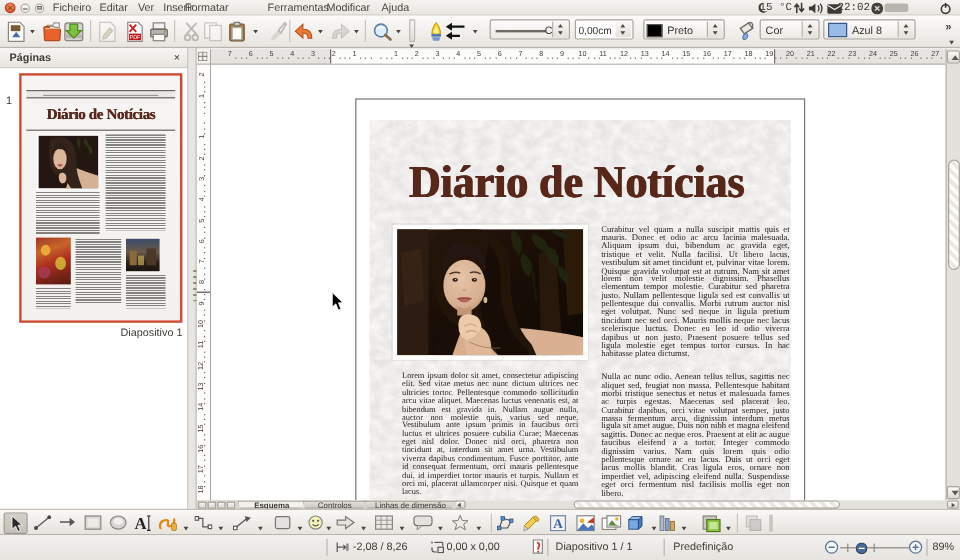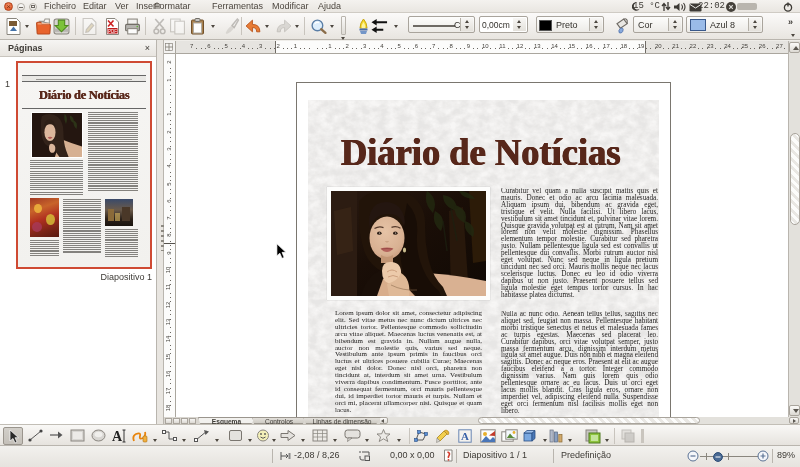--- a/index.html
+++ b/index.html
@@ -99,21 +99,21 @@
         <i></i>
       </div>
       <div id="maxb" class="wbtn">
         <i></i>
       </div>
     <span class="mi" style="left:44px">Ficheiro</span>
     <span class="mi" style="left:83px">Editar</span>
     <span class="mi" style="left:115px">Ver</span>
     <span class="mi" style="left:136px">Inserir</span>
     <span class="mi" style="left:154px">Formatar</span>
-    <span class="mi" style="left:212px">Ferramentas</span>
+    <span class="mi" style="left:223px">Ferramentas</span>
     <span class="mi" style="left:272px">Modificar</span>
     <span class="mi" style="left:318px">Ajuda</span>
     <div id="ind">
       <svg width="8" height="9" style="position:absolute;right:157px;top:2px" viewBox="0 0 8 9">
           <path d="M5.5 0.5 A4.2 4.2 0 1 0 7.8 6.5 A3.5 3.5 0 1 1 5.5 0.5z" fill="#3d3a35"></path>
         </svg>
       <span style="right:137px">15 °C</span>
       <svg width="10" height="9" style="position:absolute;right:126px;top:2px" viewBox="0 0 10 9">
           <path d="M3 9 L3 2 M1 4 L3 1.5 L5 4" stroke="#3d3a35" stroke-width="1.3" fill="none"></path>
           <path d="M7 0 L7 7 M5 5 L7 7.5 L9 5" stroke="#3d3a35" stroke-width="1.3" fill="none"></path>
@@ -759,21 +759,21 @@
     <div class="ssep" style="left:272px"></div>
     <svg style="position:absolute;left:280px;top:5px" width="11" height="10" viewBox="0 0 11 10">
         <path d="M1 1 L1 9 M1 5 L8 5 M6 3 L8 5 L6 7" stroke="#555" stroke-width="1" fill="none"></path>
         <rect x="8.5" y="2" width="2" height="6" fill="#888"></rect>
       </svg>
     <span style="position:absolute;left:294px;top:4px">-2,08 / 8,26</span>
     <svg style="position:absolute;left:359px;top:5px" width="11" height="10" viewBox="0 0 11 10">
         <path d="M1 2 L1 0 M1 5 L1 7 Q1 9 3 9 L5 9 M3 1 L10 1 M10 1 L10 4" stroke="#555" stroke-width="1" fill="none"></path>
         <rect x="6" y="5" width="4.5" height="4.5" fill="none" stroke="#555"></rect>
       </svg>
-    <span style="position:absolute;left:390px;top:4px">0,00 x 0,00</span>
+    <span style="position:absolute;left:372px;top:4px">0,00 x 0,00</span>
     <svg style="position:absolute;left:443px;top:3px" width="11" height="13" viewBox="0 0 11 13">
         <path d="M1.5 1 L9 1 L9 12 L1.5 12z" fill="#fdfdfc" stroke="#8a8680"></path>
         <path d="M4.5 3 Q7.5 4 6 6.5 Q5 8 5.5 9" stroke="#d43a2a" stroke-width="1.6" fill="none"></path>
         <circle cx="5.5" cy="10.8" r="0.9" fill="#d43a2a"></circle>
       </svg>
     <div class="ssep" style="left:456px"></div>
     <span style="position:absolute;left:463px;top:4px">Diapositivo 1 / 1</span>
     <div class="ssep" style="left:553px"></div>
     <span style="position:absolute;left:561px;top:4px">Predefinição</span>
     <svg style="position:absolute;left:687px;top:4px" width="12" height="12" viewBox="0 0 12 12">

